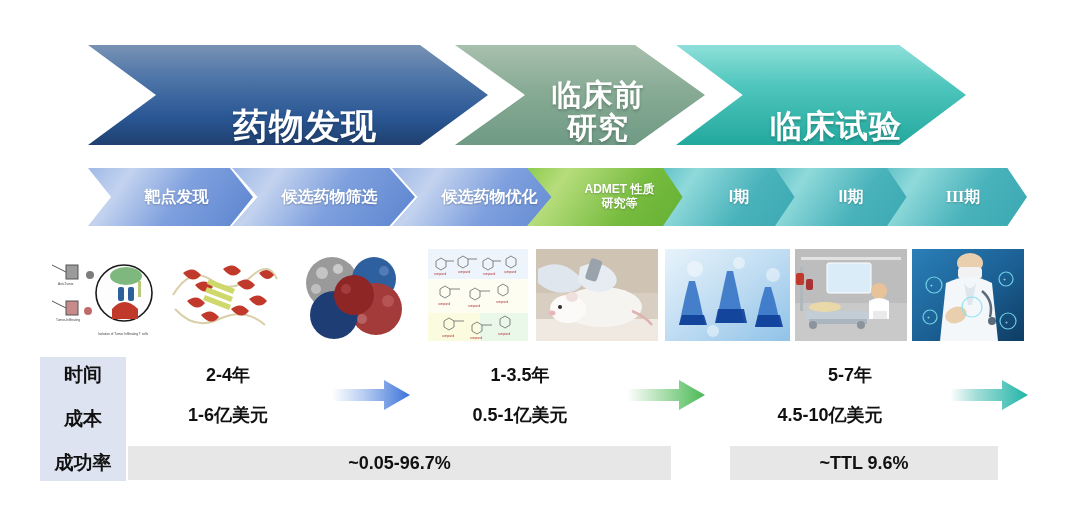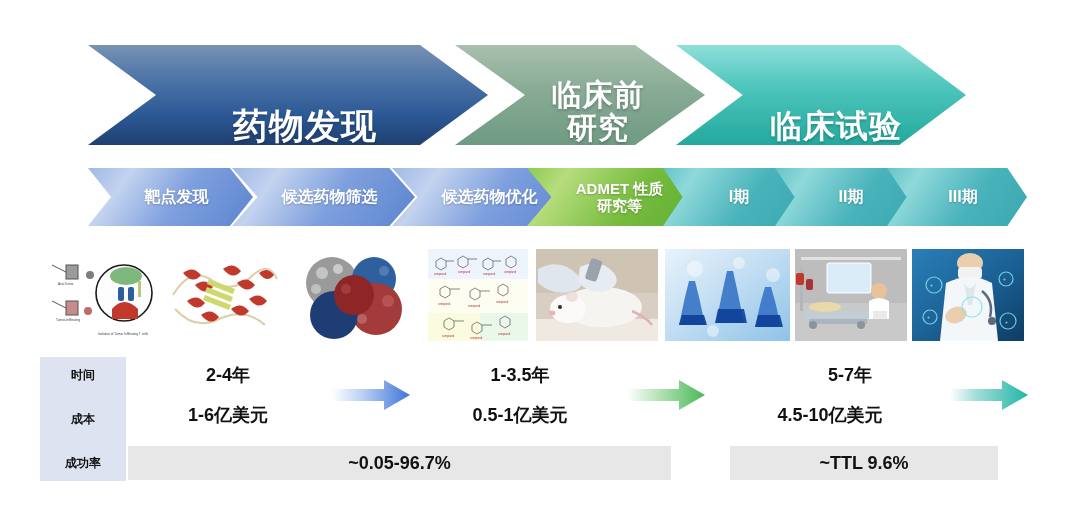--- a/index.html
+++ b/index.html
@@ -61,40 +61,40 @@
     margin-top:8px;
   }
   .chip .clabel{white-space:pre-line;}
   .chip-blue{
     background:linear-gradient(125deg,#9fb9e6 0%,#c3d3ef 22%,#7fa0de 55%,#5b84cf 100%);
     padding-left:12px;
   }
   .chip-green{
     background:linear-gradient(125deg,#8ccb4e 0%,#b6dd7c 20%,#76bb3e 60%,#5fae34 100%);
     padding-left:10px;
-    font-size:15px;
+    font-size:12px;
   }
   .chip-teal{
     background:linear-gradient(125deg,#63c3c8 0%,#8fd9da 20%,#49b3bb 60%,#3aa7b0 100%);
     padding-left:12px;
   }
 
   
   .thumb{position:absolute;top:249px;overflow:hidden;background:#fff;}
   .thumb svg{display:block;}
 
   
   .metrics-panel{
     position:absolute;left:40px;top:357px;width:86px;height:124px;
     background:#dde3f0;
   }
   .mlabel{
     position:absolute;left:40px;width:86px;height:34px;
     display:flex;align-items:center;justify-content:center;
-    font-size:12px;font-weight:700;color:#111;
+    font-size:19px;font-weight:700;color:#111;
   }
   .mval{
     position:absolute;height:30px;
     display:flex;align-items:center;justify-content:center;
     font-size:18px;font-weight:700;color:#111;white-space:nowrap;
   }
   .greybar{
     position:absolute;height:34px;background:#e7e7e7;
     display:flex;align-items:center;justify-content:center;
     font-size:18px;font-weight:700;color:#111;
@@ -134,21 +134,21 @@
     <div class="chip chip-green" style="left:527px;width:175px;">
       <span class="clabel">ADMET 性质
 研究等</span>
     </div>
     <div class="chip chip-teal" style="left:663px;width:140px;">
       <span class="clabel">I期</span>
     </div>
     <div class="chip chip-teal" style="left:775px;width:140px;">
       <span class="clabel">II期</span>
     </div>
-    <div class="chip chip-teal" style="left:887px;width:140px;">
+    <div class="chip chip-teal" style="left:887px;width:140px;font-family:Liberation Serif, serif;">
       <span class="clabel">III期</span>
     </div>
   </div>
 
   <div>
 
     <div class="thumb" style="left:42px;width:118px;height:92px;">
       <svg width="118" height="92" viewBox="0 0 118 92">
         <rect width="118" height="92" fill="#ffffff"></rect>
         <g stroke="#555" stroke-width="1" fill="none">

